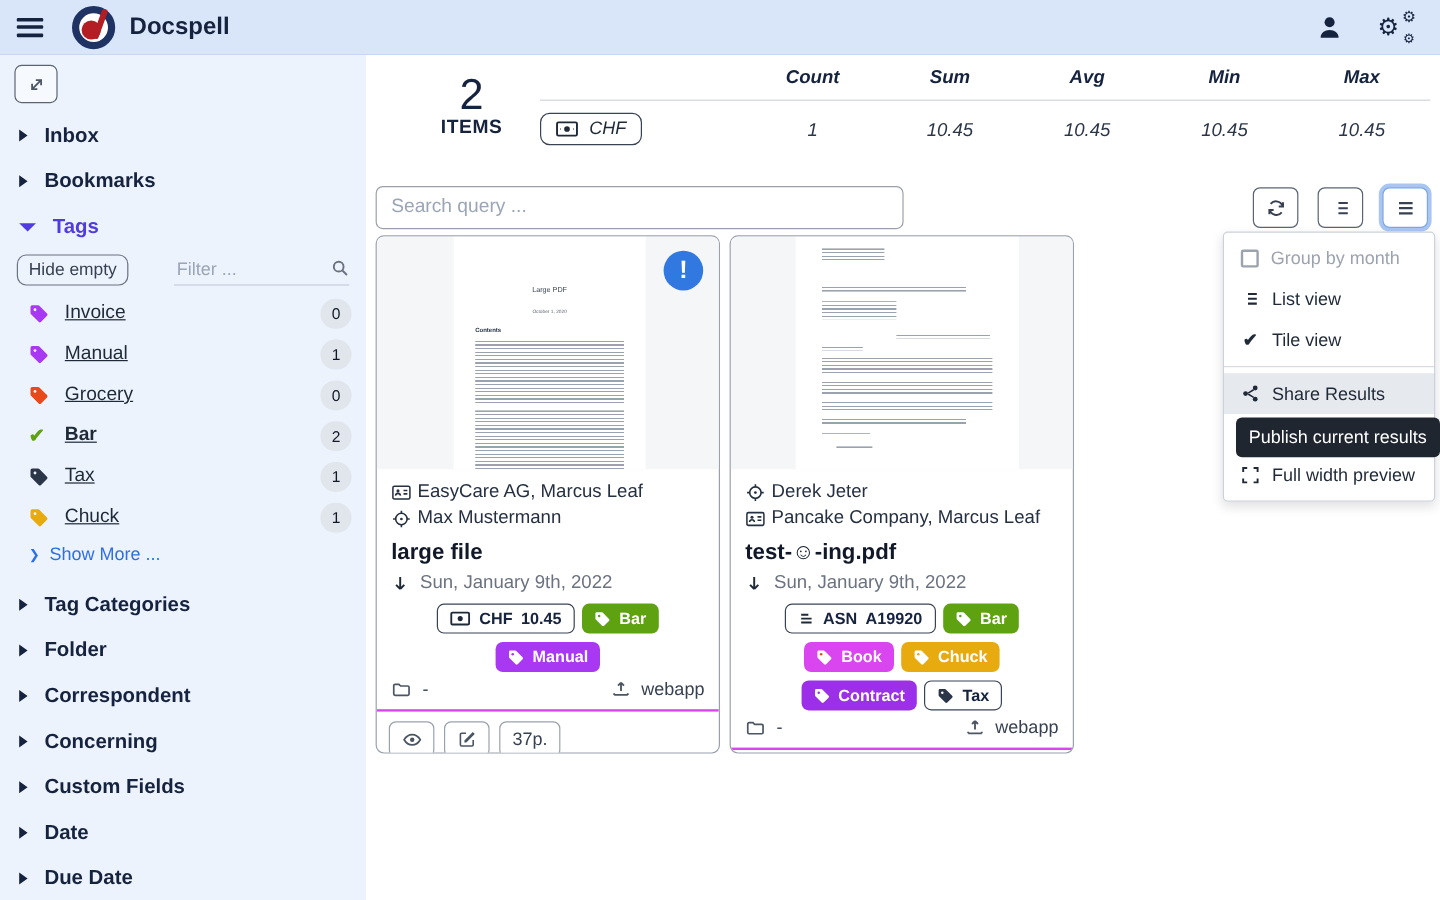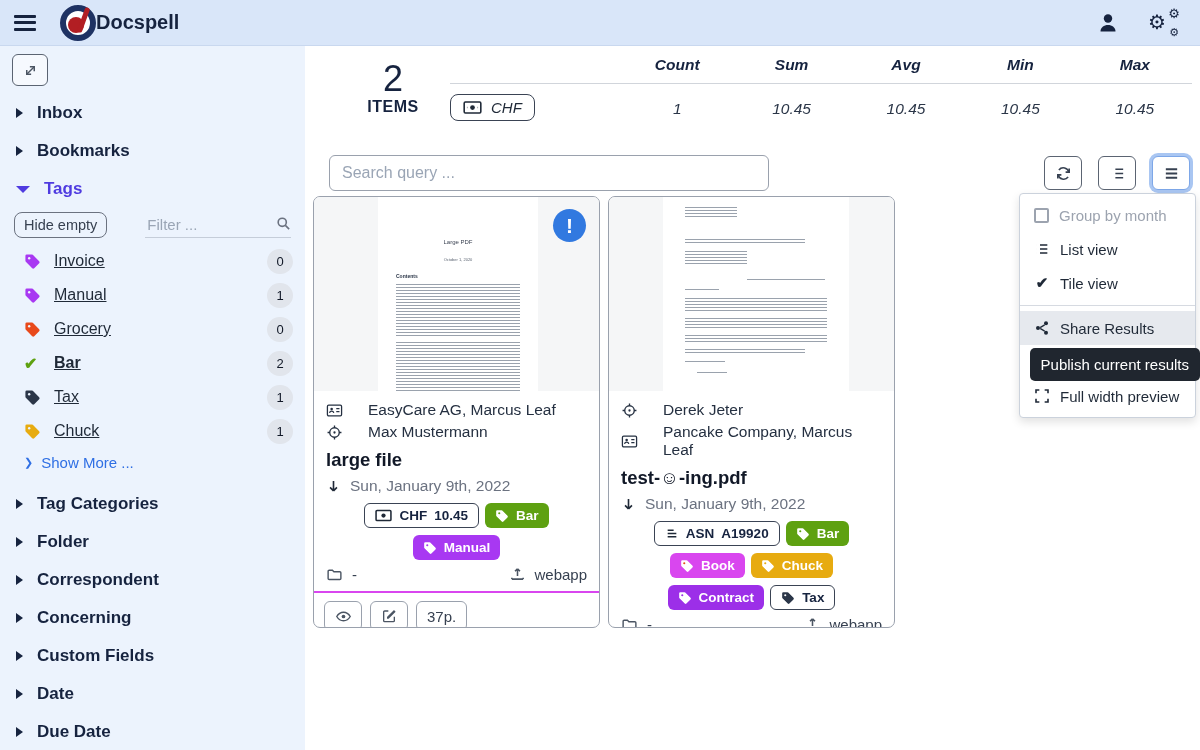--- a/index.html
+++ b/index.html
@@ -11,21 +11,21 @@
   .navbar { position:absolute; top:0; left:0; width:1200px; height:46px;
     background:#d9e6f9; display:flex; align-items:center; border-bottom:1px solid #c9d8ef; }
   .hamburger { width:22px; height:16px; margin-left:14px; display:flex; flex-direction:column;
     justify-content:space-between; cursor:pointer; }
   .hamburger span { display:block; height:3px; background:#16233f; border-radius:1px; }
   .logo { position:relative; width:36px; height:36px; margin-left:24px; }
   .logo .ring { position:absolute; inset:0; border:6px solid #1e3263; border-radius:50%; background:#fff; }
   .logo .dbowl { position:absolute; left:8px; top:12px; width:16px; height:16px; background:#b21e23; border-radius:50%; }
   .logo .dstem { position:absolute; left:21px; top:2px; width:5px; height:26px; background:#b21e23;
     transform:rotate(20deg); border-radius:2px; }
-  .app-title { margin-left:0; font-size:20px; font-weight:bold; color:#16233f; }
+  .app-title { margin-left:12px; font-size:20px; font-weight:bold; color:#16233f; }
   .nav-right { margin-left:auto; display:flex; align-items:center; gap:28px; margin-right:22px; }
   .nav-icon { width:24px; height:24px; color:#16233f; cursor:pointer; }
   .gears { position:relative; width:30px; height:26px; color:#16233f; font-size:20px; cursor:pointer; }
   .gears .g1 { position:absolute; left:0; top:0; }
   .gears .g2 { position:absolute; right:-2px; top:-4px; font-size:13px; }
   .gears .g3 { position:absolute; right:-1px; bottom:-3px; font-size:11px; }
 
   
   .sidebar { position:absolute; top:46px; left:0; width:305px; height:704px;
     background:#ecf3fd; overflow:hidden; padding:8px 0 0 0; }
@@ -68,21 +68,21 @@
   .stats-table { position:absolute; left:145px; top:10px; width:742px; }
   .stats-grid { display:grid; grid-template-columns:170px repeat(5,1fr);font-style:italic; }
   .stats-head { border-bottom:1px solid #d1d5db; padding-bottom:9px; }
   .stats-head .hc { text-align:center; font-size:15.5px; font-weight:bold; color:#16233f; }
   .stats-body { padding-top:10px; }
   .stats-body .vc { text-align:center; font-size:15.5px; color:#2b3648; padding-top:6px; }
   .chf-badge { display:inline-flex; align-items:center; gap:9px; border:1.5px solid #3a4354;
     border-radius:8px; background:#fff; padding:4px 12px; font-size:15px; color:#1f2937; }
 
   
-  .search-input { position:absolute; left:24px; top:109px; width:440px; height:36px;
+  .search-input { position:absolute; left:8px; top:109px; width:440px; height:36px;
     border:1px solid #9aa1ad; border-radius:6px; padding:0 12px; font-size:16px;
     color:#374151; outline:none; font-family:inherit; }
   .search-input::placeholder { color:#9aa5b5; }
   .tool-btns { position:absolute; right:10px; top:110px; display:flex; gap:16px; }
   .tool-btn { width:38px; height:34px; border:1px solid #5b6472; border-radius:6px; background:#fff;
     display:flex; align-items:center; justify-content:center; cursor:pointer; }
   .tool-btn.active { border:1px solid #7da7e8; box-shadow:0 0 0 3px #a9c6f2; }
 
   
   .dropdown { position:absolute; top:147px; right:4px; width:177px; background:#fff;
@@ -109,21 +109,21 @@
   .page { position:absolute; top:0; bottom:0; background:#fff; }
   .alert-badge { position:absolute; top:12px; right:13px; width:33px; height:33px; border-radius:50%;
     background:#3179e0; color:#fff; font-size:21px; font-weight:bold; display:flex; align-items:center;
     justify-content:center; z-index:2; }
   .mini-lines { background-image:repeating-linear-gradient(#9aa2ad 0px, #9aa2ad 1px, transparent 1px, transparent 3px); }
   .pg-title { text-align:center; font-size:6px; color:#3b4352; }
   .pg-sub { text-align:center; font-size:4px; color:#5b6472; }
   .pg-head { font-size:5px; font-weight:bold; color:#2b3648; }
 
   .card-body { padding:8px 12px 0 12px; flex:1; display:flex; flex-direction:column; }
-  .meta-row { display:flex; align-items:center; gap:25px; font-size:15.5px; color:#253041; padding:2px 0; }
+  .meta-row { display:flex; align-items:center; gap:5px; font-size:15.5px; color:#253041; padding:2px 0; }
   .meta-row .micon { width:17px; height:17px; flex:0 0 17px; color:#253041; }
   .card-title { font-size:18.5px; font-weight:bold; color:#111827; margin:6px 0 4px 0; cursor:pointer; }
   .date-row { display:flex; align-items:center; gap:9px; font-size:15.5px; color:#6b7280; margin:2px 0 8px 0; }
   .date-row .micon { width:15px; height:15px; color:#1f2937; }
   .badges { display:flex; flex-wrap:wrap; justify-content:center; gap:6px; row-gap:7px; }
   .badge { display:inline-flex; align-items:center; gap:7px; height:25px; border-radius:6px;
     padding:0 10px; font-size:13.5px; font-weight:bold; color:#fff; }
   .badge .bicon { width:14px; height:14px; }
   .badge.outline { background:#fff; border:1.7px solid #3a4354; color:#16233f; }
   .card-footer { margin-top:auto; display:flex; align-items:center; font-size:15px; color:#374151; padding:6px 0 8px 0; }

